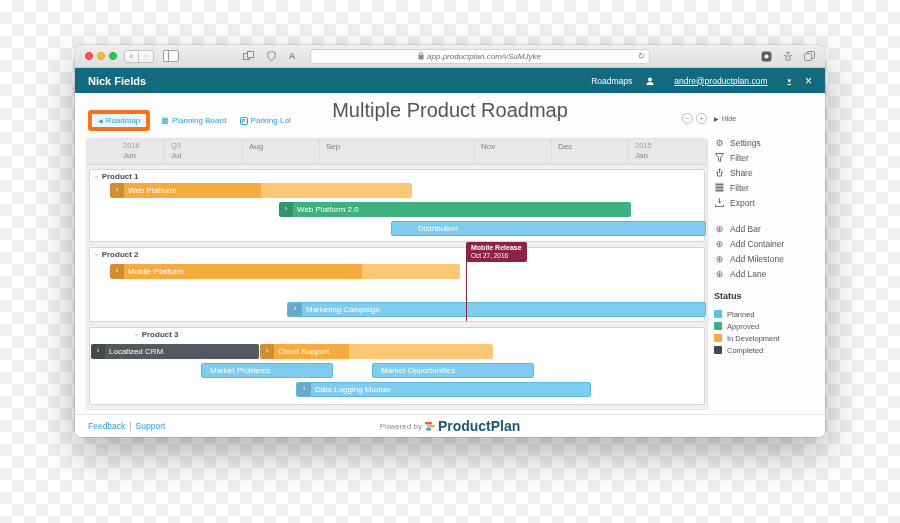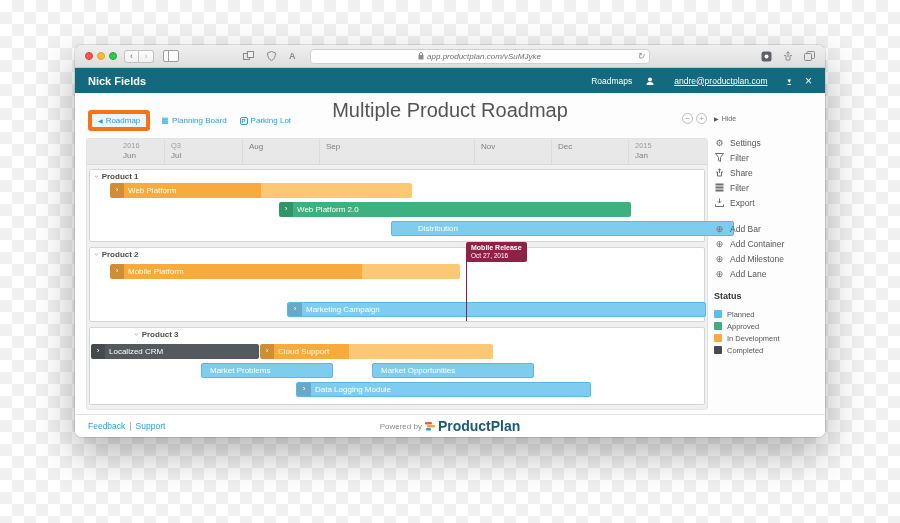--- a/index.html
+++ b/index.html
@@ -257,21 +257,21 @@
             </div>
       </div>
 
       <div class="lane" style="top:30px;height:73px;">
         <div class="lane-head">
           <span class="lane-chev">›</span>
           <span>Product 1</span>
         </div>
         <div class="bar" style="left:20px;top:13px;width:302px;background:linear-gradient(90deg,#f8ab3c 50%,#fcc873 50%);"><span class="chev">›</span><span>Web Platform</span></div>
         <div class="bar green" style="left:189px;top:32px;width:352px;"><span class="chev">›</span><span>Web Platform 2.0</span></div>
-        <div class="bar blue" style="left:301px;top:51px;width:343px;"><span class="pad">Distribution</span></div>
+        <div class="bar blue" style="left:301px;top:51px;width:315px;"><span class="pad">Distribution</span></div>
       </div>
 
       <div class="lane" style="top:108px;height:75px;">
         <div class="lane-head">
           <span class="lane-chev">›</span>
           <span>Product 2</span>
         </div>
         <div class="bar" style="left:20px;top:16px;width:350px;background:linear-gradient(90deg,#f8ab3c 72%,#fcc873 72%);"><span class="chev">›</span><span>Mobile Platform</span></div>
         <div class="bar blue" style="left:197px;top:54px;width:419px;"><span class="chev">›</span><span>Marketing Campaign</span></div>
         <div class="ms-line" style="left:376px;top:0;height:73px;"></div>

